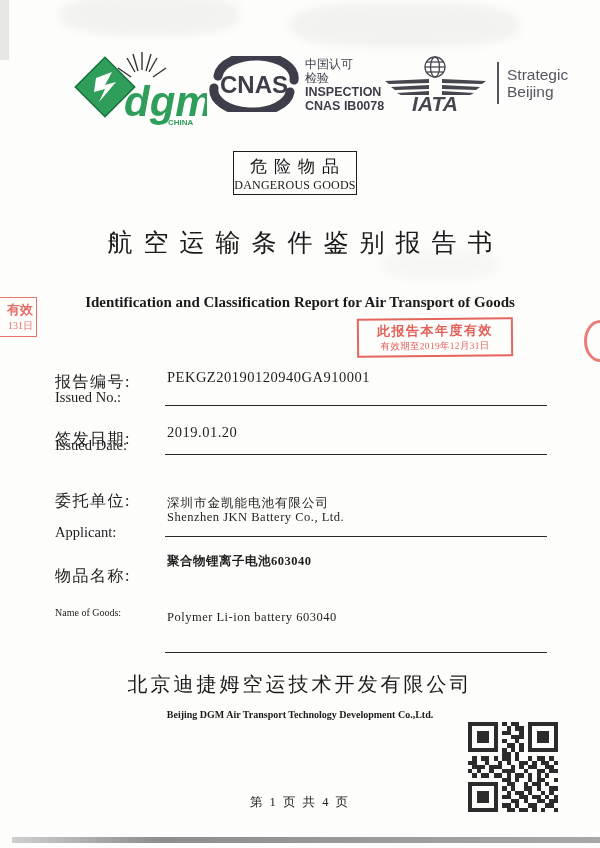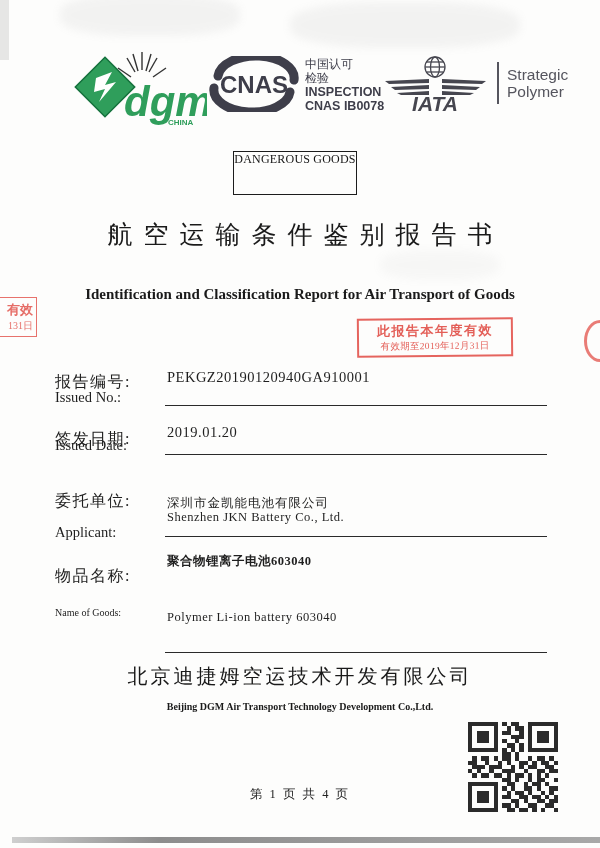--- a/index.html
+++ b/index.html
@@ -1,21 +1,21 @@
 <!DOCTYPE html>
 <html><head>
 <meta charset="utf-8">
 <style>
   html,body{margin:0;padding:0;}
   body{width:600px;height:848px;background:#fdfdfc;overflow:hidden;position:relative;
        font-family:"Liberation Serif","DejaVu Serif",serif;color:#222;}
   .abs{position:absolute;}
   .mono{font-family:Liberation Serif, serif;}
   .sans{font-family:"Liberation Sans","DejaVu Sans",sans-serif;}
-  .center{left:0;width:600px;text-align:center;}
+  .center{left:0;width:600px;text-align:center;margin-top:8px;}
   .ghost{background:#9a9a9a;opacity:.10;filter:blur(4px);border-radius:40%;}
   .underline{border-top:1.6px solid #2a2a2a;height:0;left:165px;width:382px;}
   .label-cn{font-size:16px;letter-spacing:1.5px;color:#1e1e1e;left:55px;margin-top:16px;}
   .label-en{font-size:14.5px;color:#1e1e1e;left:55px;}
   .val{color:#1f1f1f;letter-spacing:.5px;left:167px;}
   .stamp{color:#e04a42;border:2px solid #e25049;opacity:.88;text-align:center;}
   .dgbox{border:1.8px solid #1c1c1c;text-align:center;}
   .logo-dark{color:#3e3e4a;}
 </style>
 </head>
@@ -80,24 +80,25 @@
       <path d="M103 26 L59 24 L59 28 L99 29 Z"></path>
       <path d="M97 32 L59 30 L59 34 L93 35 Z"></path>
       <path d="M91 38 L59 36 L59 40 L87 40 Z"></path>
     </g>
     <text x="52" y="56" text-anchor="middle" font-family="Liberation Sans,DejaVu Sans,sans-serif" font-size="21" font-weight="bold" font-style="italic" fill="#46464f">IATA</text>
   </svg>
 </div>
 <div class="abs" style="left:497px;top:62px;width:2px;height:42px;background:#55555e;"></div>
 <div class="abs sans" style="left:507px;top:66px;color:#55555e;font-size:15.5px;line-height:17px;">
   <div>Strategic</div>
-  <div>Polymer</div>
+  <div>Beijing</div>
 </div>
 
 <div class="abs dgbox" style="left:233px;top:151px;width:122px;height:42px;">
+  <div style="font-size:17px;letter-spacing:7px;margin-top:3px;margin-left:6px;color:#151515;">危险物品</div>
   <div class="mono" style="font-size:12px;letter-spacing:0.2px;color:#151515;">DANGEROUS GOODS</div>
 </div>
 
 <div class="abs center" style="top:218px;font-size:25px;letter-spacing:11px;text-indent:11px;color:#1a1a1a;">航空运输条件鉴别报告书</div>
 <div class="abs center" style="top:286px;font-size:15px;font-weight:bold;color:#1a1a1a;">Identification and Classification Report for Air Transport of Goods</div>
 
 <div class="abs stamp" style="left:357px;top:318px;width:152px;height:35px;transform:rotate(-0.6deg);">
   <div style="font-size:13px;font-weight:bold;letter-spacing:1.5px;margin-top:2px;">此报告本年度有效</div>
   <div style="font-size:9.5px;letter-spacing:.3px;">有效期至2019年12月31日</div>
 </div>

